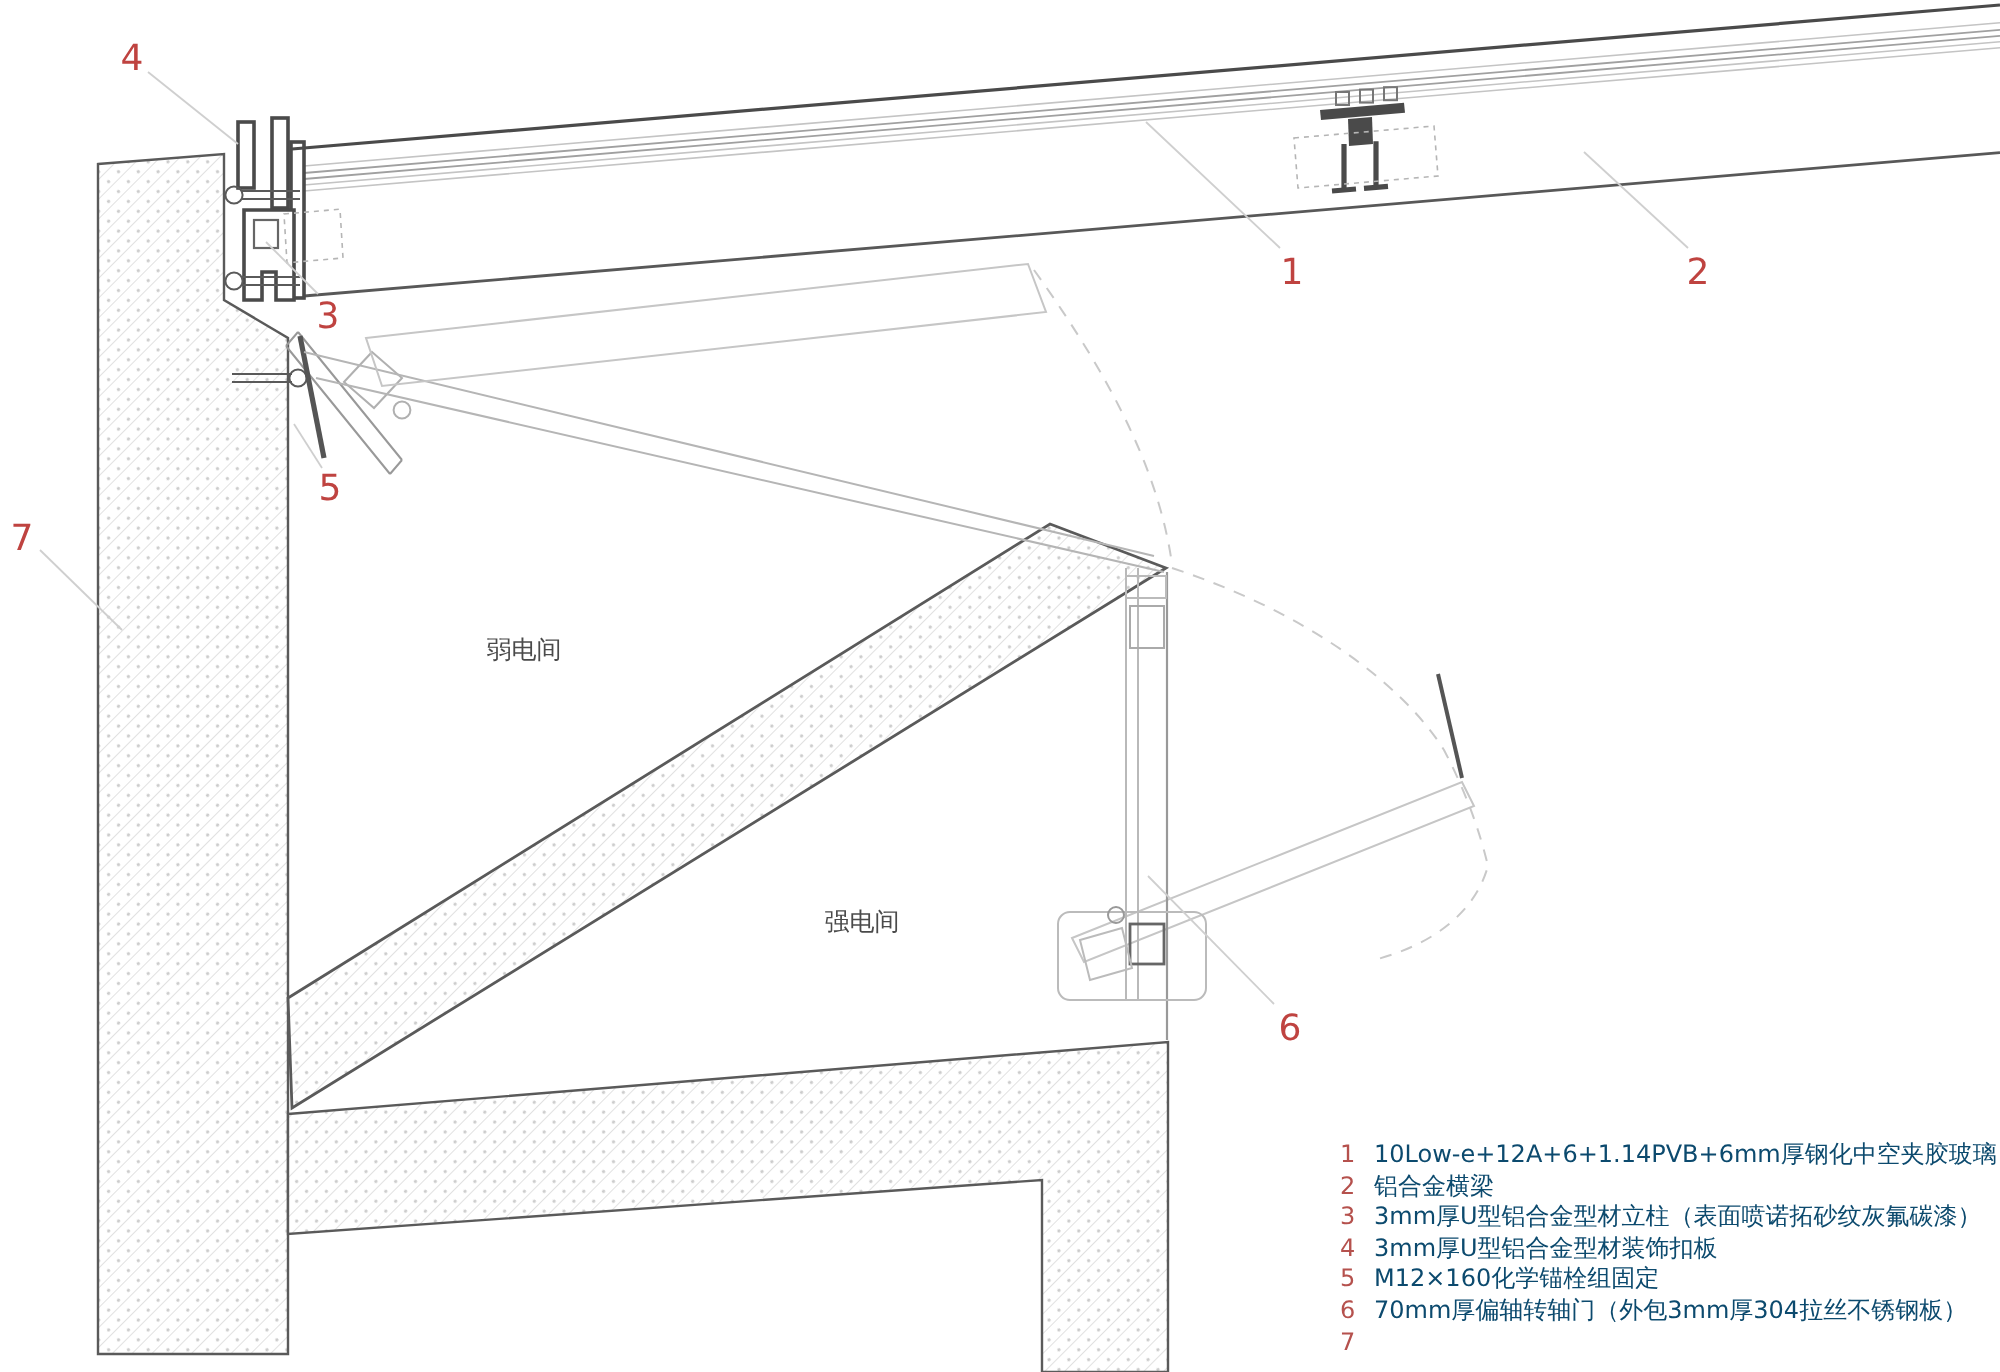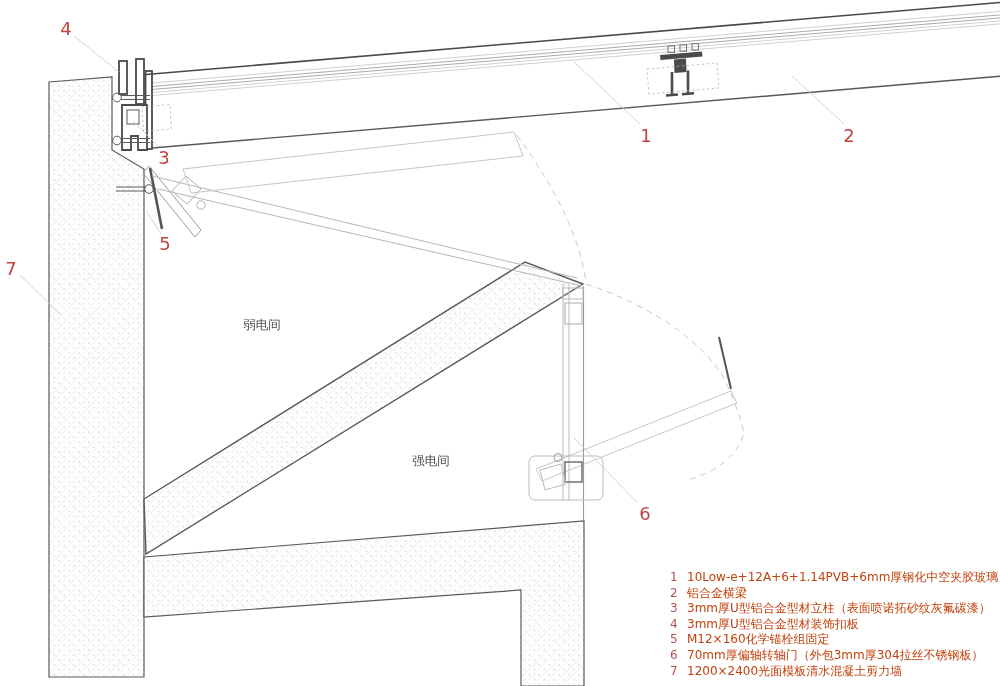--- a/index.html
+++ b/index.html
@@ -2,21 +2,21 @@
 <html><head>
 <meta charset="utf-8">
 <style>
   html,body{margin:0;padding:0;background:#ffffff;}
   body{font-family:"DejaVu Sans","Liberation Sans",sans-serif;}
   .canvas{position:relative;width:1000px;height:686px;background:#fff;overflow:hidden;}
   svg{position:absolute;left:0;top:0;}
   .legend{position:absolute;left:670px;top:570px;font-size:12px;line-height:15.6px;color:#3c3c3c;}
   .legend-row{display:flex;white-space:nowrap;}
   .legend-num{color:#b5514d;width:17px;flex:0 0 17px;}
-  .legend-text{color:#c2410c;}
+  .legend-text{color:#0c4a6e;}
   text.callout{fill:#bf4340;font-size:18px;font-family:"DejaVu Sans","Liberation Sans",sans-serif;}
   text.room{fill:#4a4a4a;font-size:12.5px;font-family:"DejaVu Sans","Liberation Sans",sans-serif;}
 </style>
 </head>
 <body>
 
 <div class="canvas">
 <svg width="1000" height="686" viewBox="0 0 1000 686">
   <defs>
     <pattern id="hatch" width="7" height="7" patternUnits="userSpaceOnUse" patternTransform="rotate(-45)">
@@ -155,16 +155,15 @@
   <div class="legend-row">
     <span class="legend-num">5</span>
     <span class="legend-text">M12×160化学锚栓组固定</span>
   </div>
   <div class="legend-row">
     <span class="legend-num">6</span>
     <span class="legend-text">70mm厚偏轴转轴门（外包3mm厚304拉丝不锈钢板）</span>
   </div>
   <div class="legend-row">
     <span class="legend-num">7</span>
-    <span class="legend-text">1200×2400光面模板清水混凝土剪力墙</span>
   </div>
 </div>
 </div>
 
 </body></html>

